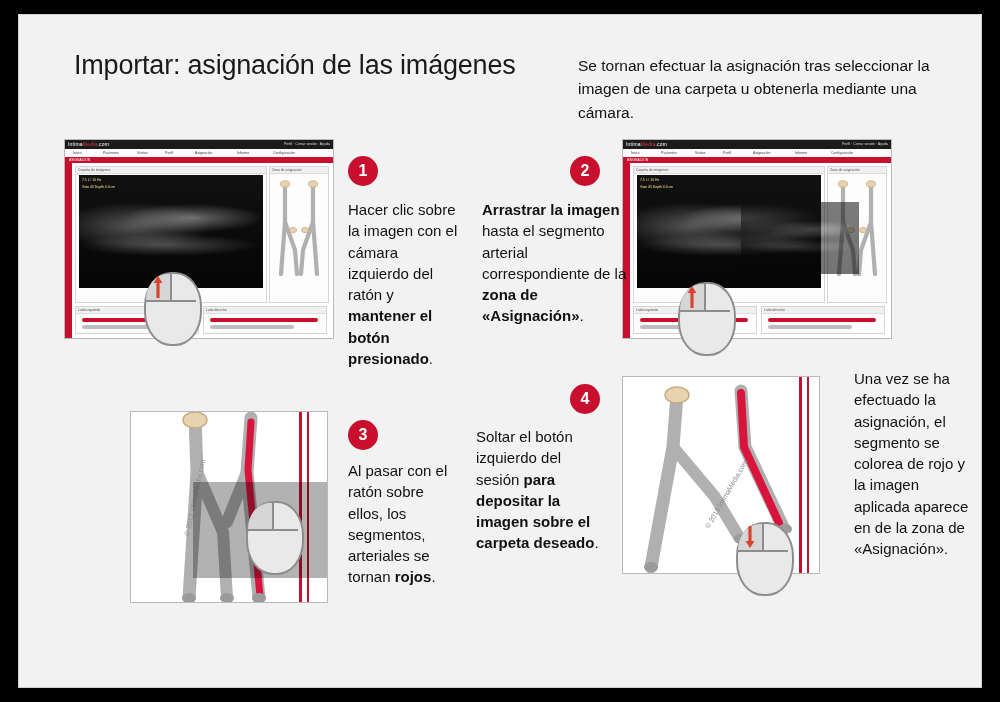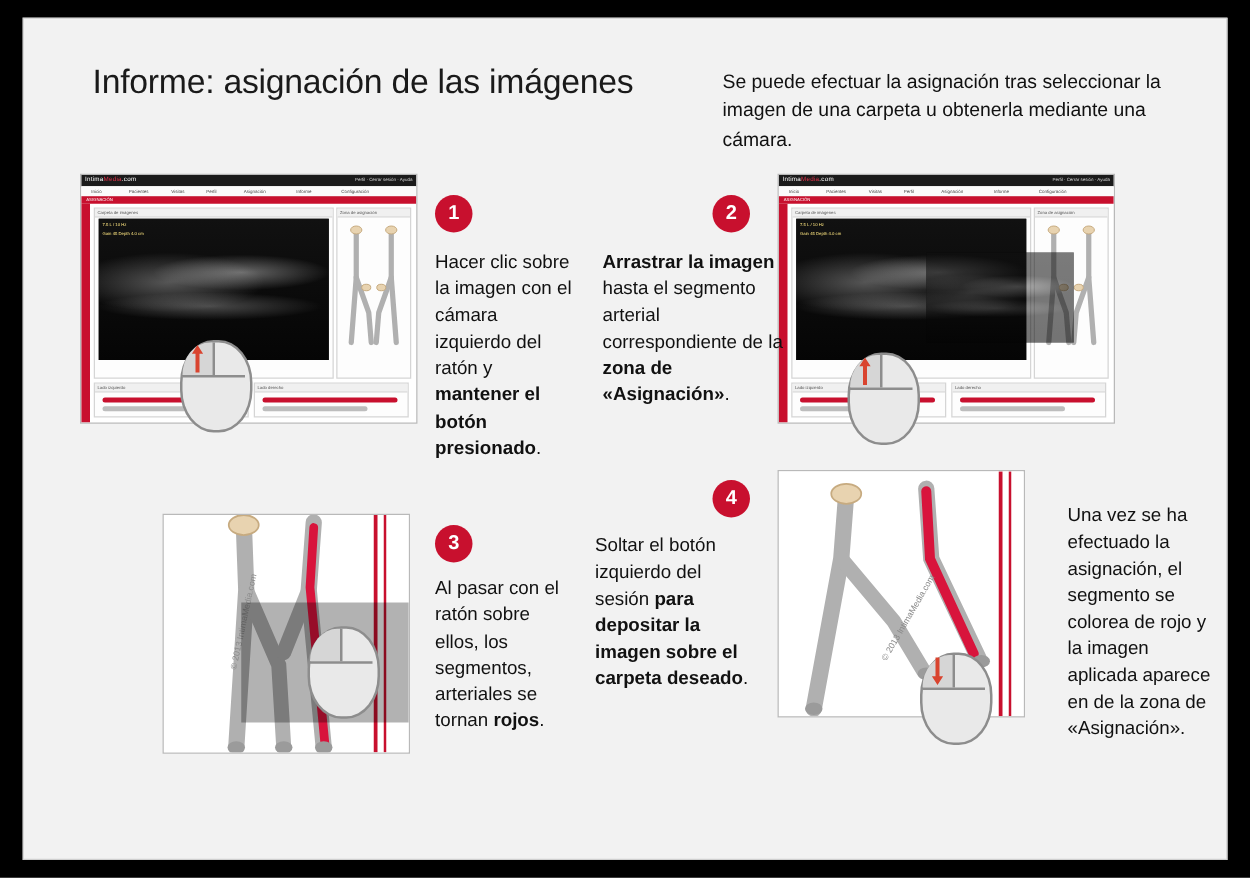--- a/index.html
+++ b/index.html
@@ -203,22 +203,22 @@
   .shadowbox {
     position: absolute;
     background: rgba(0,0,0,0.30);
   }
 </style>
 </head>
 <body>
 
 <div class="page">
 
-  <div class="title">Informe: asignación de las imágenes</div>
-  <div class="intro">Se puede efectuar la asignación tras seleccionar la imagen de una carpeta u obtenerla mediante una cámara.</div>
+  <div class="title">Importar: asignación de las imágenes</div>
+  <div class="intro">Se tornan efectuar la asignación tras seleccionar la imagen de una carpeta u obtenerla mediante una cámara.</div>
 
   <div class="shot" style="left:46px; top:125px; width:268px; height:198px;">
     <div class="app-top">
       <div class="app-logo"><span>Intima</span><i>Media</i><span>.com</span></div>
       <div class="app-topright">Perfil · Cerrar sesión · Ayuda</div>
     </div>
     <div class="app-menu">
       <span style="left:8px;">Inicio</span>
       <span style="left:38px;">Pacientes</span>
       <span style="left:72px;">Visitas</span>
@@ -445,17 +445,17 @@
   <div class="mouse" style="left:718px; top:508px;">
     <div class="body"></div>
     <div class="btnL"></div>
     <div class="divider"></div>
     <div class="hline"></div>
     <svg class="arrow" viewBox="0 0 10 24">
       <path d="M5 23 L0.5 16 L3.4 16 L3.4 1 L6.6 1 L6.6 16 L9.5 16 Z" fill="#d9442f"></path>
     </svg>
   </div>
 
-  <div class="txt" style="left:836px; top:388px; width:118px;">
+  <div class="txt" style="left:836px; top:354px; width:118px;">
     <span>Una vez se ha efectuado la asignación, el segmento se colorea de rojo y la imagen aplicada aparece en de la zona de «Asignación».</span>
   </div>
 
 </div>
 
 </body></html>

